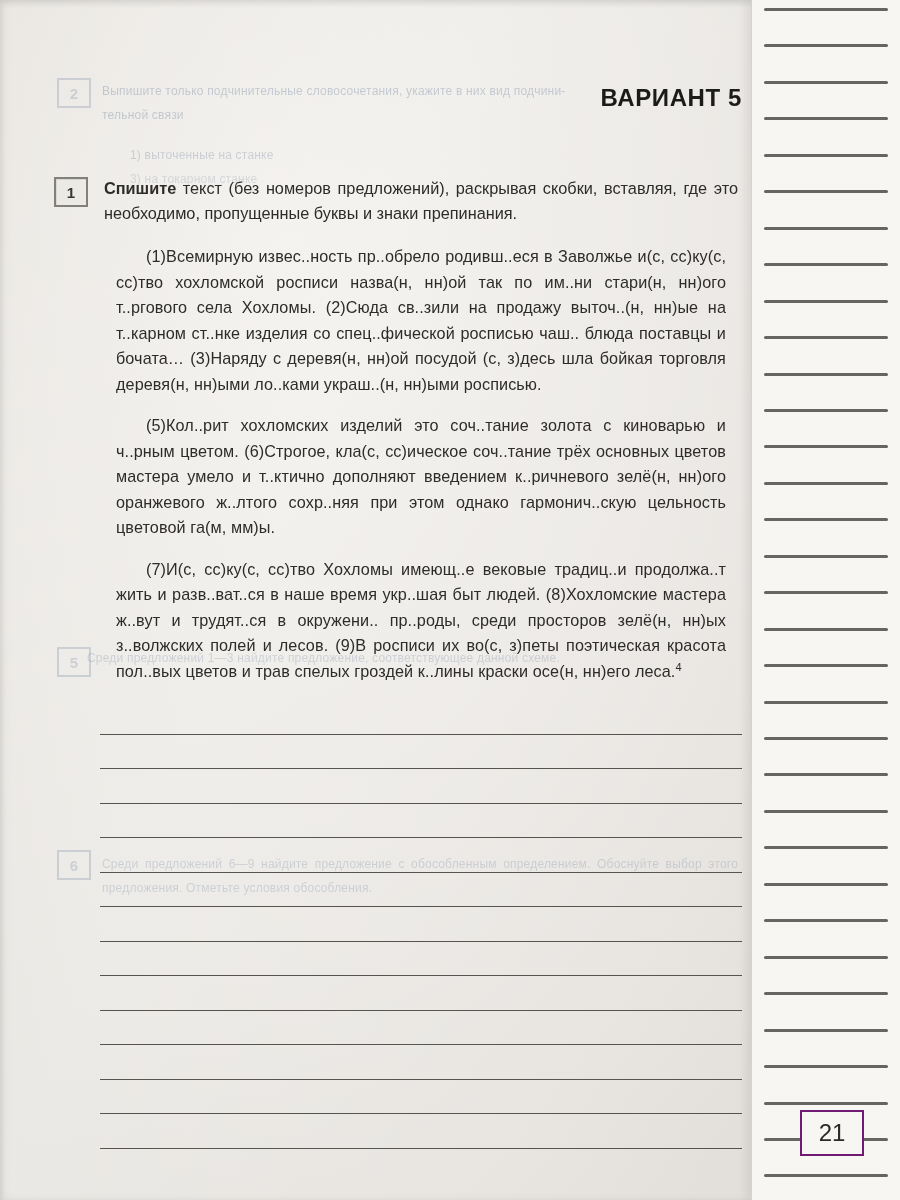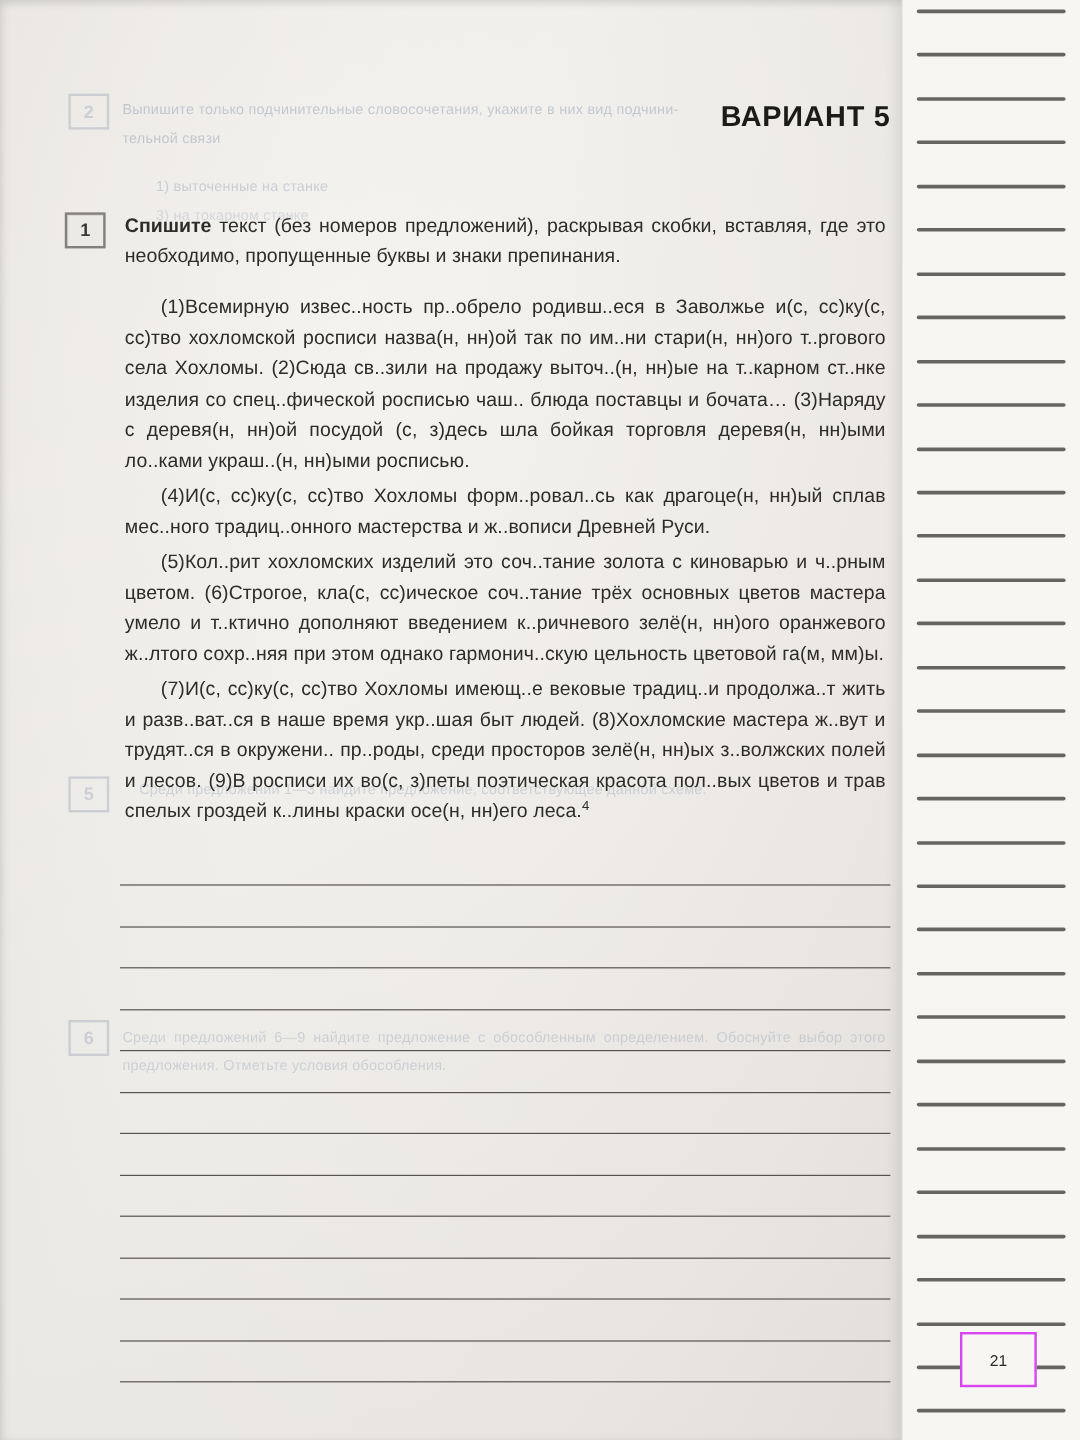--- a/index.html
+++ b/index.html
@@ -20,23 +20,23 @@
     position:absolute;top:0;right:0;width:148px;height:1200px;
     background:#f7f6f3;border-left:1px solid #d6d2cc;
     box-shadow:-5px 0 9px rgba(0,0,0,.08);
   }
   .edge-tick{
     position:absolute;left:12px;width:124px;height:3px;
     background:#4d4b47;border-radius:2px;opacity:.85;
   }
   .page-num-box{
     position:absolute;right:36px;bottom:44px;width:60px;height:42px;
-    border:2px solid #d946ef;background:#f7f6f3;z-index:2;
+    border:2px solid #701a75;background:#f7f6f3;z-index:2;
     display:flex;align-items:center;justify-content:center;
-    font-size:13px;color:#2b2a28;
+    font-size:24px;color:#2b2a28;
   }
 
   
   .content{position:absolute;left:100px;top:0;width:642px;padding-top:84px;}
   h1.title{
     margin:0;text-align:right;font-size:24px;font-weight:700;
     letter-spacing:.6px;color:#1c1b19;
   }
   .task-row{position:relative;margin-top:64px;}
   .task-num-box{
@@ -44,36 +44,36 @@
     border:2px solid #83807b;background:#eceae5;
     display:flex;align-items:center;justify-content:center;
     font-weight:700;font-size:15px;color:#3a3835;
     box-shadow:inset 1px 1px 0 rgba(0,0,0,.08);
   }
   .task-text{margin:4px;font-size:16.3px;line-height:25px;text-align:justify;}
   .task-text b{font-weight:700;}
 
   .body-text{margin-top:18px;}
   .para{
-    margin:4px;font-size:16.2px;line-height:25.5px;
+    margin:16px;font-size:16.2px;line-height:25.5px;
     text-align:justify;text-indent:30px;letter-spacing:.1px;
   }
   .para sup{font-size:11px;line-height:0;}
   .attribution{margin:3px 0 0 0;text-align:right;font-size:16.2px;}
 
   .writing-lines{margin-top:14px;}
   .wline{height:33.5px;border-bottom:1.5px solid #57544f;}
 
   
   .ghost{position:absolute;font-size:12px;color:#7e90a8;opacity:.40;letter-spacing:.2px;}
   .g1{left:102px;top:84px;width:640px;}
   .g2{left:102px;top:108px;}
   .g3{left:130px;top:148px;opacity:.34;}
   .g4{left:130px;top:172px;opacity:.26;}
-  .g5{left:116px;top:651px;width:612px;opacity:.30;}
+  .g5{left:87px;top:651px;width:612px;opacity:.30;}
   .g6{left:102px;top:757px;opacity:.28;}
   .g7{left:102px;top:852px;width:636px;opacity:.30;line-height:24px;text-align:justify;}
   .gbox{
     position:absolute;width:30px;height:26px;border:2px solid #7e90a8;opacity:.30;
     display:flex;align-items:center;justify-content:center;
     font-weight:700;font-size:15px;color:#7e90a8;
   }
   .gb1{left:57px;top:78px;}
   .gb2{left:57px;top:647px;}
   .gb3{left:57px;top:850px;}
@@ -98,21 +98,20 @@
 
     <div class="task-row">
       <div class="task-num-box">
         <span>1</span>
       </div>
       <p class="task-text"><b>Спишите</b><span> текст (без номеров предложений), раскрывая скобки, вставляя, где это необходимо, пропущенные буквы и знаки препинания.</span></p>
     </div>
 
     <div class="body-text" id="paragraphs">
         <p class="para">(1)Всемирную извес..ность пр..обрело родивш..еся в Заволжье и(с, сс)ку(с, сс)тво хохломской росписи назва(н, нн)ой так по им..ни стари(н, нн)ого т..ргового села Хохломы. (2)Сюда св..зили на продажу выточ..(н, нн)ые на т..карном ст..нке изделия со спец..фической росписью чаш.. блюда поставцы и бочата… (3)Наряду с деревя(н, нн)ой посудой (с, з)десь шла бойкая торговля деревя(н, нн)ыми ло..ками украш..(н, нн)ыми росписью.</p>
-        <p class="para">(4)И(с, сс)ку(с, сс)тво Хохломы форм..ровал..сь как драгоце(н, нн)ый сплав мес..ного традиц..онного мастерства и ж..вописи Древней Руси.</p>
         <p class="para">(5)Кол..рит хохломских изделий это соч..тание золота с киноварью и ч..рным цветом. (6)Строгое, кла(с, сс)ическое соч..тание трёх основных цветов мастера умело и т..ктично дополняют введением к..ричневого зелё(н, нн)ого оранжевого ж..лтого сохр..няя при этом однако гармонич..скую цельность цветовой га(м, мм)ы.</p>
         <p class="para">(7)И(с, сс)ку(с, сс)тво Хохломы имеющ..е вековые традиц..и продолжа..т жить и разв..ват..ся в наше время укр..шая быт людей. (8)Хохломские мастера ж..вут и трудят..ся в окружени.. пр..роды, среди просторов зелё(н, нн)ых з..волжских полей и лесов. (9)В росписи их во(с, з)петы поэтическая красота пол..вых цветов и трав спелых гроздей к..лины краски осе(н, нн)его леса.<sup>4</sup></p>
       </div>
 
 
     <div class="writing-lines" id="writing-lines">
         <div class="wline"></div>
         <div class="wline"></div>
         <div class="wline"></div>
         <div class="wline"></div>

